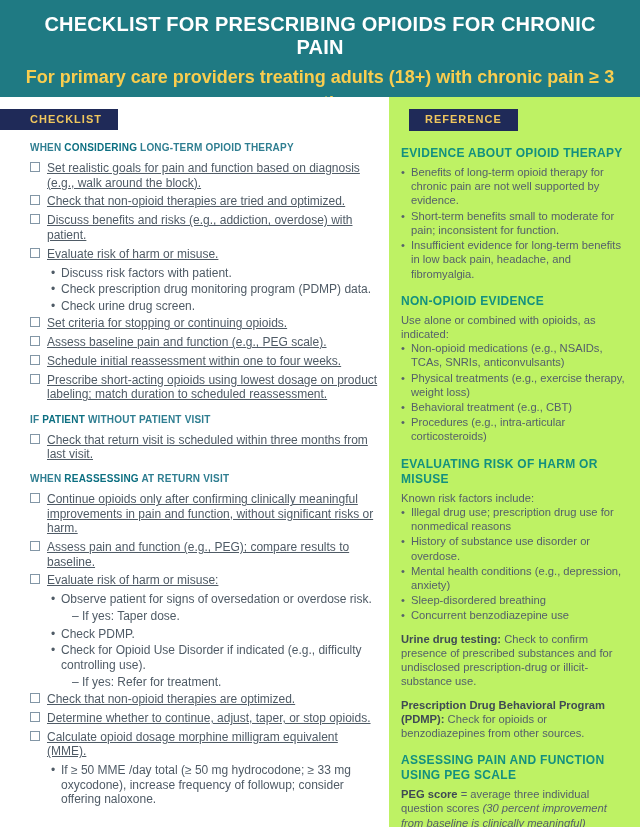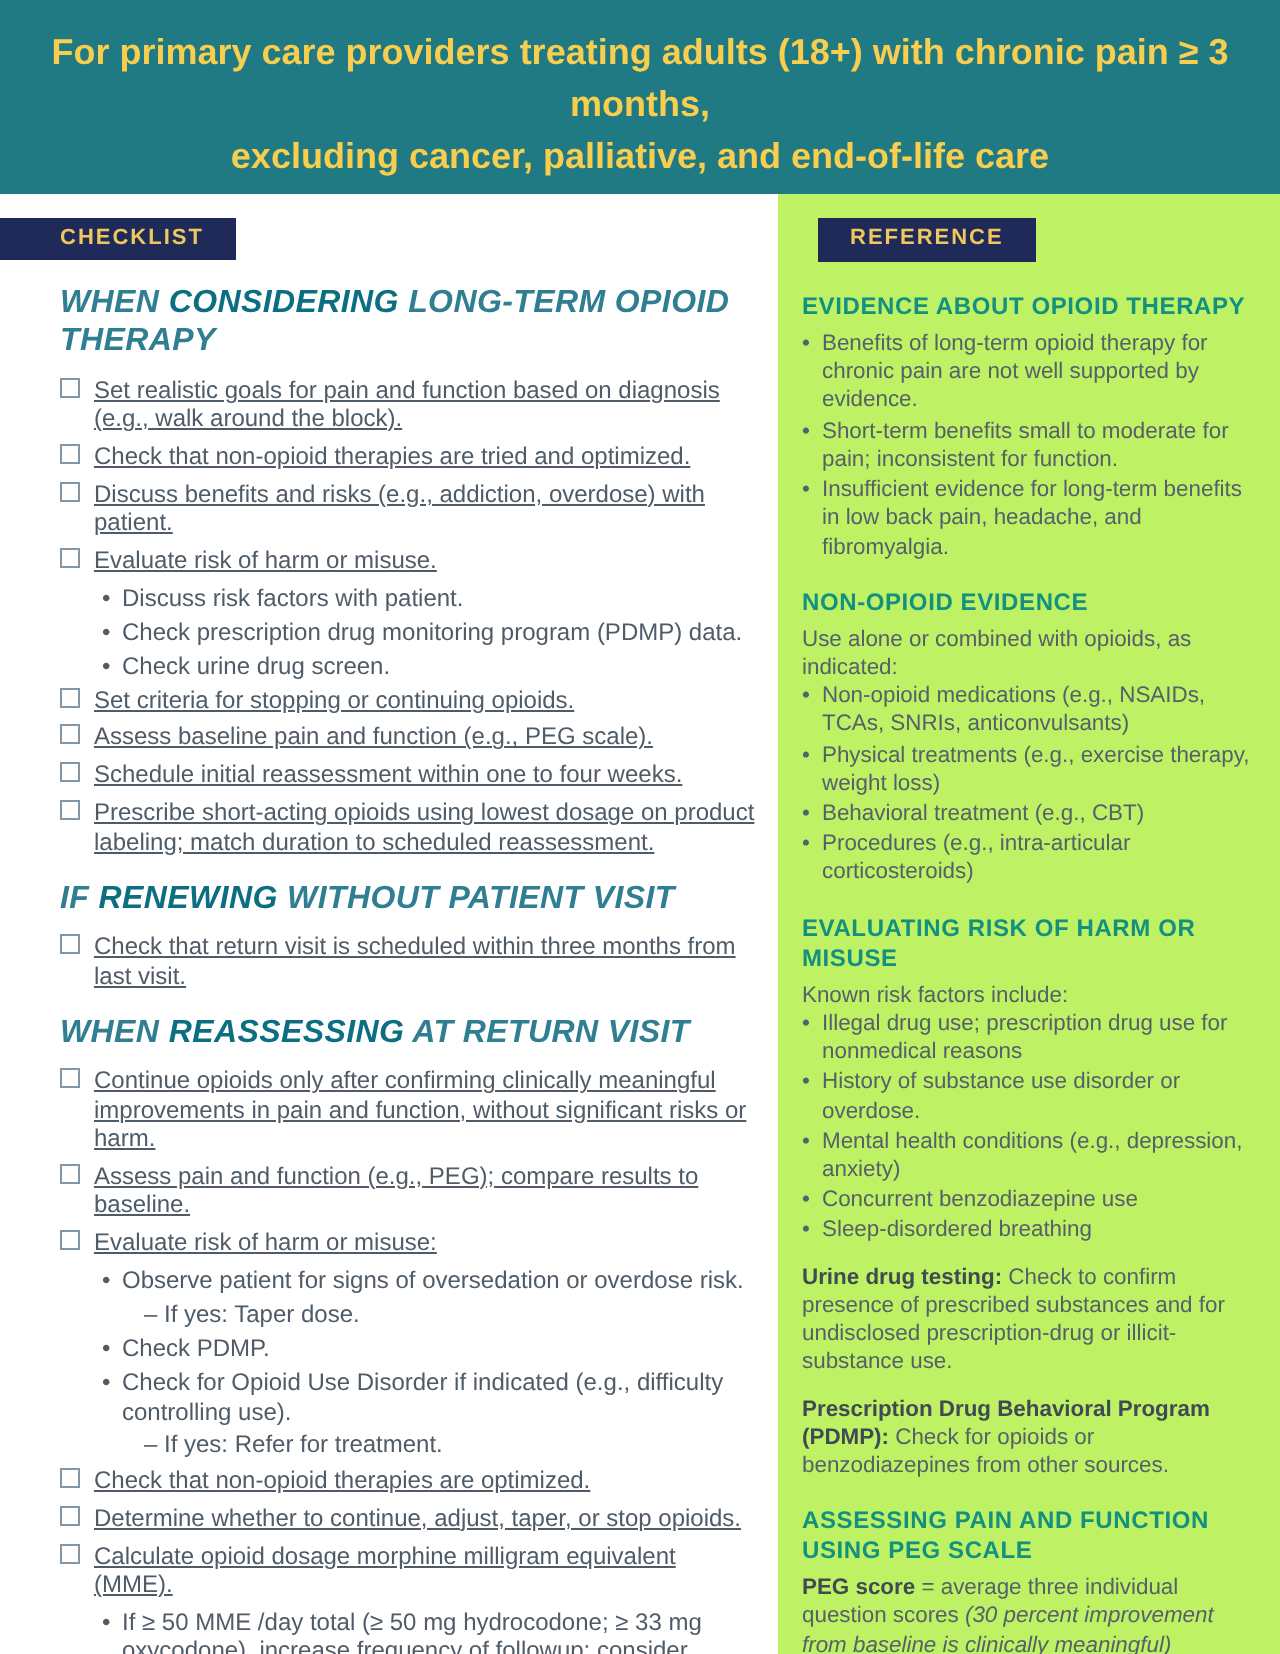--- a/index.html
+++ b/index.html
@@ -16,41 +16,42 @@
   .cols{display:flex;align-items:stretch;height:730px;}
   .left{width:389px;box-sizing:border-box;padding:12px 10px 0 30px;background:#ffffff;}
   .right{flex:1;background:#bef264;box-sizing:border-box;padding:12px 13px 0 12px;
          font-size:11.2px;color:#55606B;line-height:1.27;}
   
   .badge{display:inline-block;background:#1F2A58;color:#F0C75E;font-size:11px;font-weight:700;
          letter-spacing:1px;padding:4px 16px;}
   .badge.checklist{margin-left:-30px;padding-left:30px;}
   .badge.reference{margin-left:8px;}
   
-  .sec-h{font-size:16px;font-weight:600;color:#2F7E91;margin:12px 0 7px;letter-spacing:.2px;font-style:italic;}
+  .sec-h{font-size:10px;font-weight:600;color:#2F7E91;margin:12px 0 7px;letter-spacing:.2px;}
   .sec-h .hb{font-weight:800;color:#0C6F81;}
   .left{font-size:12px;color:#4F5B66;line-height:1.2;}
   .item{position:relative;padding-left:17px;margin-bottom:4.5px;text-decoration:underline;}
   .cb{position:absolute;left:0;top:1px;width:8px;height:8px;border:1.3px solid #8296A6;background:#fff;}
   .subitem{position:relative;padding-left:31px;margin-bottom:2.5px;}
   .subitem::before{content:"•";position:absolute;left:21px;color:#4F5B66;}
   .note{padding-left:42px;margin-bottom:3px;}
   
   .ref-h{font-size:12px;font-weight:700;color:#13907F;margin:13px 0 4px;letter-spacing:.3px;line-height:1.25;}
   .ref-h.first{margin-top:15px;}
   .rb{position:relative;padding-left:10px;margin-bottom:1px;}
   .rb::before{content:"•";position:absolute;left:0;color:#55606B;}
   .rpara{margin-top:9px;}
   .bl{font-weight:700;color:#3F4A54;}
   .pegit{font-style:italic;}
 </style>
 </head>
 <body>
 
 <header class="hdr">
+  <h1>CHECKLIST FOR PRESCRIBING OPIOIDS FOR CHRONIC PAIN</h1>
   <p class="sub">For primary care providers treating adults (18+) with chronic pain ≥ 3 months,</p>
   <p class="sub">excluding cancer, palliative, and end-of-life care</p>
 </header>
 
 <div class="cols">
 
   <div class="left">
     <div class="badge checklist">CHECKLIST</div>
 
     
@@ -65,21 +66,21 @@
       <div class="subitem"><span>Check prescription drug monitoring program (PDMP) data.</span></div>
       <div class="subitem"><span>Check urine drug screen.</span></div>
       <div class="item"><span class="cb"></span><span>Set criteria for stopping or continuing opioids.</span></div>
       <div class="item"><span class="cb"></span><span>Assess baseline pain and function (e.g., PEG scale).</span></div>
       <div class="item"><span class="cb"></span><span>Schedule initial reassessment within one to four weeks.</span></div>
       <div class="item"><span class="cb"></span><span>Prescribe short-acting opioids using lowest dosage on product labeling; match duration to scheduled reassessment.</span></div>
     </div>
 
     
     <div>
-      <div class="sec-h"><span>IF </span><span class="hb">RENEWING</span><span> WITHOUT PATIENT VISIT</span></div>
+      <div class="sec-h"><span>IF </span><span class="hb">PATIENT</span><span> WITHOUT PATIENT VISIT</span></div>
       <div class="item"><span class="cb"></span><span>Check that return visit is scheduled within three months from last visit.</span></div>
     </div>
 
     
     <div>
       <div class="sec-h"><span>WHEN </span><span class="hb">REASSESSING</span><span> AT RETURN VISIT</span></div>
 
       <div class="item"><span class="cb"></span><span>Continue opioids only after confirming clinically meaningful improvements in pain and function, without significant risks or harm.</span></div>
       <div class="item"><span class="cb"></span><span>Assess pain and function (e.g., PEG); compare results to baseline.</span></div>
       <div class="item"><span class="cb"></span><span>Evaluate risk of harm or misuse:</span></div>
@@ -112,22 +113,22 @@
     <div class="rb"><span>Non-opioid medications (e.g., NSAIDs, TCAs, SNRIs, anticonvulsants)</span></div>
     <div class="rb"><span>Physical treatments (e.g., exercise therapy, weight loss)</span></div>
     <div class="rb"><span>Behavioral treatment (e.g., CBT)</span></div>
     <div class="rb"><span>Procedures (e.g., intra-articular corticosteroids)</span></div>
 
     <div class="ref-h">EVALUATING RISK OF HARM OR MISUSE</div>
     <div>Known risk factors include:</div>
     <div class="rb"><span>Illegal drug use; prescription drug use for nonmedical reasons</span></div>
     <div class="rb"><span>History of substance use disorder or overdose.</span></div>
     <div class="rb"><span>Mental health conditions (e.g., depression, anxiety)</span></div>
+    <div class="rb"><span>Sleep-disordered breathing</span></div>
     <div class="rb"><span>Concurrent benzodiazepine use</span></div>
-    <div class="rb"><span>Sleep-disordered breathing</span></div>
 
     <div class="rpara"><span class="bl">Urine drug testing:</span><span> Check to confirm presence of prescribed substances and for undisclosed prescription-drug or illicit-substance use.</span></div>
 
     <div class="rpara"><span class="bl">Prescription Drug Behavioral Program (PDMP):</span><span> Check for opioids or benzodiazepines from other sources.</span></div>
 
     <div class="ref-h">ASSESSING PAIN AND FUNCTION USING PEG SCALE</div>
     <div><span class="bl">PEG score</span><span> = average three individual question scores </span><span class="pegit">(30 percent improvement from baseline is clinically meaningful)</span></div>
 
     
     

